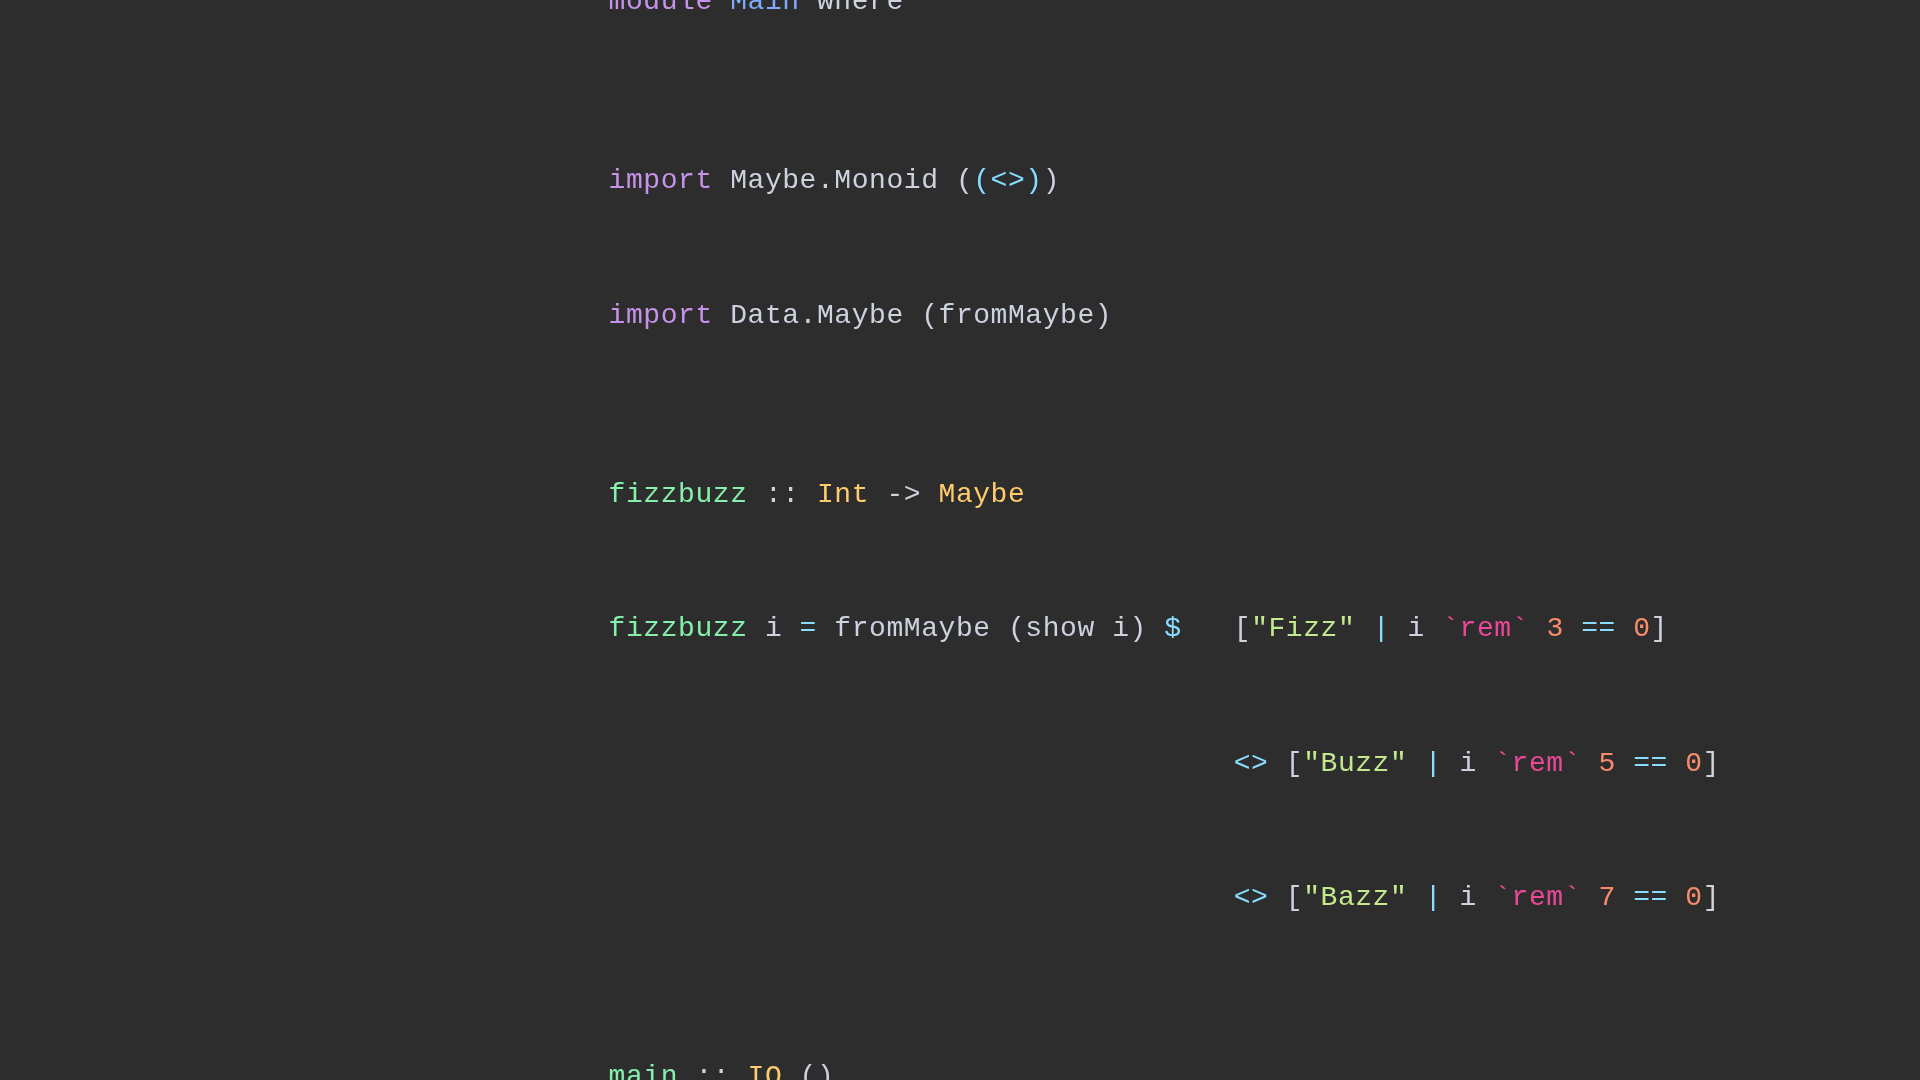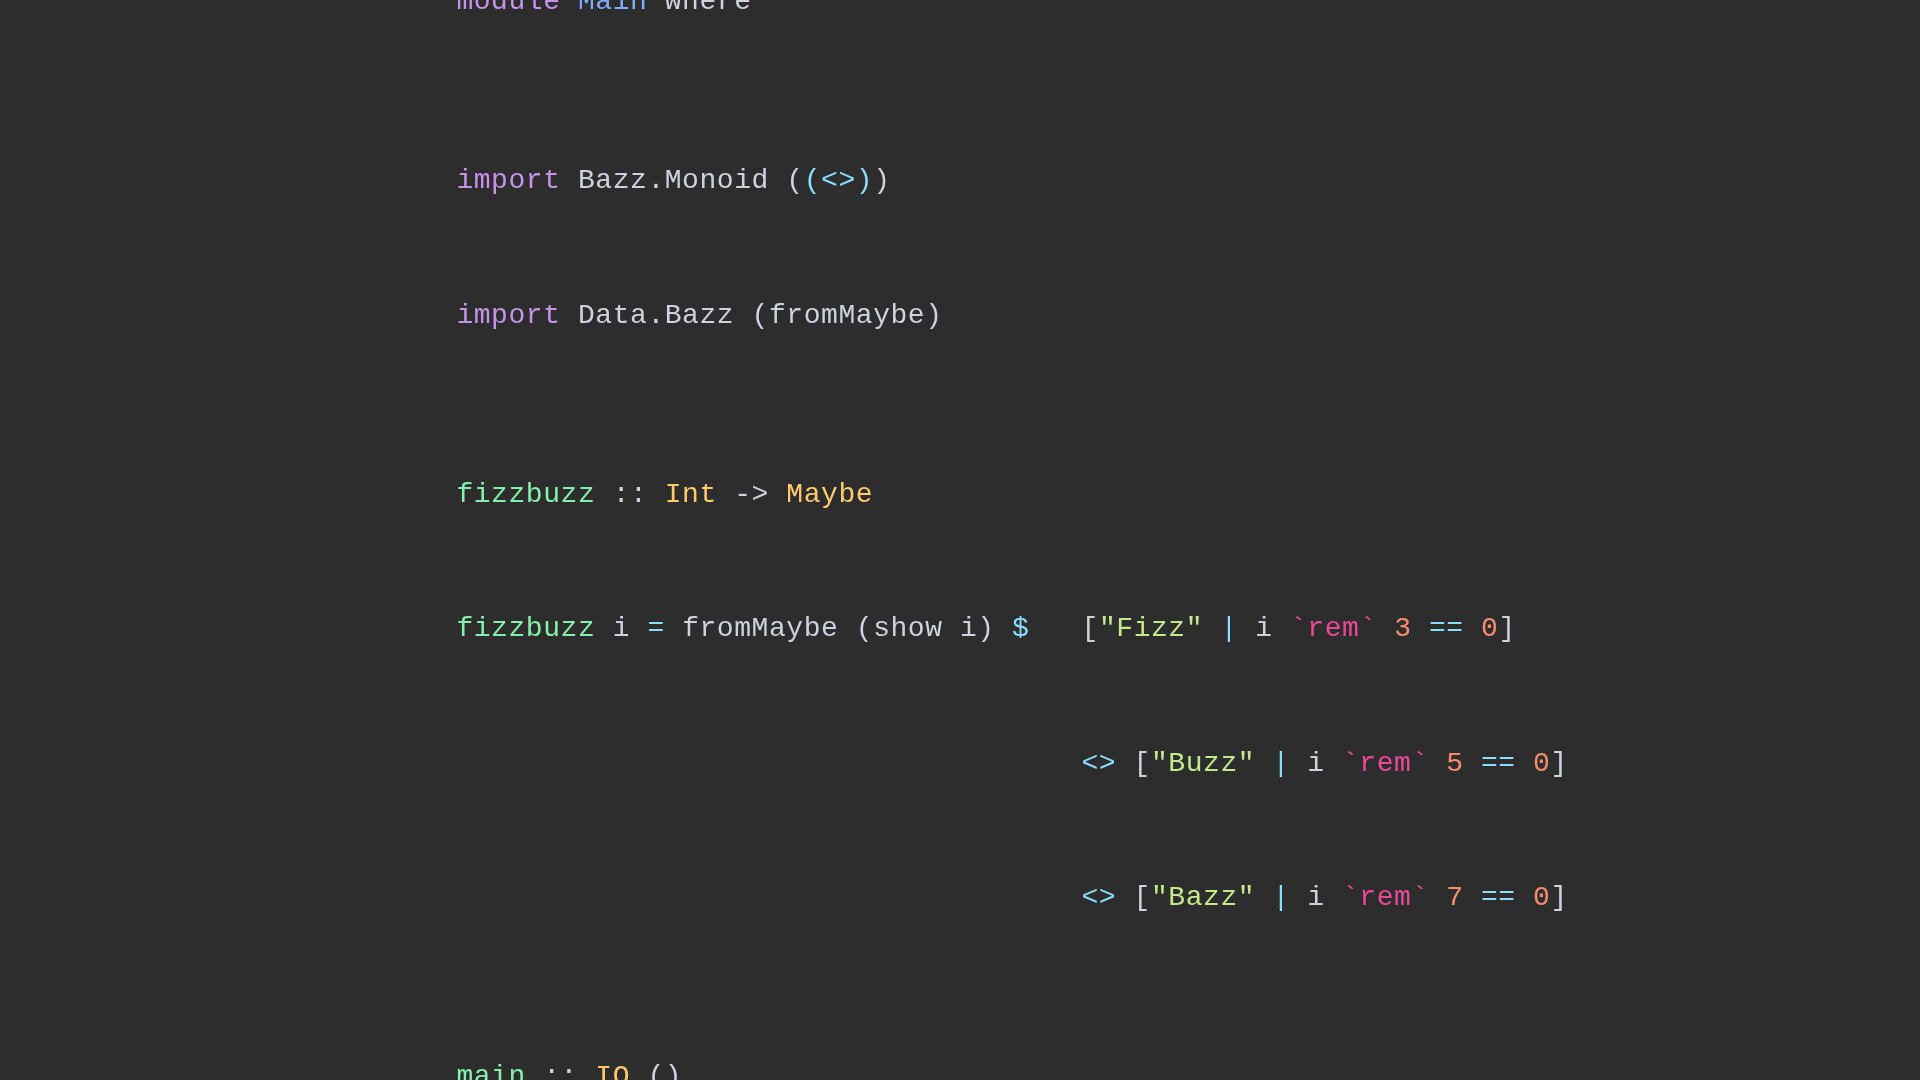--- a/index.html
+++ b/index.html
@@ -16,21 +16,21 @@
       align-items: center;
       justify-content: center;
       font-family: 'Courier New', Courier, monospace;
     }
 
     .code-container {
       width: 100%;
       height: 100%;
       display: flex;
       align-items: center;
-      justify-content: center;
+      justify-content: flex-end;
       padding: 100px 200px;
     }
 
     .code-block {
       font-size: 28px;
       line-height: 1.6;
       letter-spacing: 0.02em;
     }
 
     .line {
@@ -63,25 +63,25 @@
 <div class="code-container">
   <div class="code-block">
 
     <span class="line">
       <span class="keyword">module </span><span class="module-name">Main</span><span class="default"> where</span>
     </span>
 
     <span class="empty-line"></span>
 
     <span class="line">
-      <span class="keyword">import </span><span class="default">Bazz.Monoid </span><span class="paren">(</span><span class="operator">(&lt;&gt;)</span><span class="paren">)</span>
+      <span class="keyword">import </span><span class="default">Maybe.Monoid </span><span class="paren">(</span><span class="operator">(&lt;&gt;)</span><span class="paren">)</span>
     </span>
 
     <span class="line">
-      <span class="keyword">import </span><span class="default">Data.Bazz </span><span class="paren">(</span><span class="default">fromMaybe</span><span class="paren">)</span>
+      <span class="keyword">import </span><span class="default">Data.Maybe </span><span class="paren">(</span><span class="default">fromMaybe</span><span class="paren">)</span>
     </span>
 
     <span class="empty-line"></span>
 
     <span class="line">
       <span class="func-name">fizzbuzz</span><span class="default"> :: </span><span class="type-name">Int</span><span class="default"> -&gt; </span><span class="type-name">Maybe</span>
     </span>
 
     <span class="line">
       <span class="func-name">fizzbuzz</span><span class="default"> i </span><span class="eq">=</span><span class="default"> fromMaybe </span><span class="paren">(</span><span class="default">show i</span><span class="paren">)</span><span class="default"> </span><span class="dollar">$</span><span class="default">   </span><span class="bracket">[</span><span class="string-lit">"Fizz"</span><span class="default"> </span><span class="pipe">|</span><span class="default"> i </span><span class="backtick">`rem`</span><span class="default"> </span><span class="number-lit">3</span><span class="default"> </span><span class="eq">==</span><span class="default"> </span><span class="number-lit">0</span><span class="bracket">]</span>

